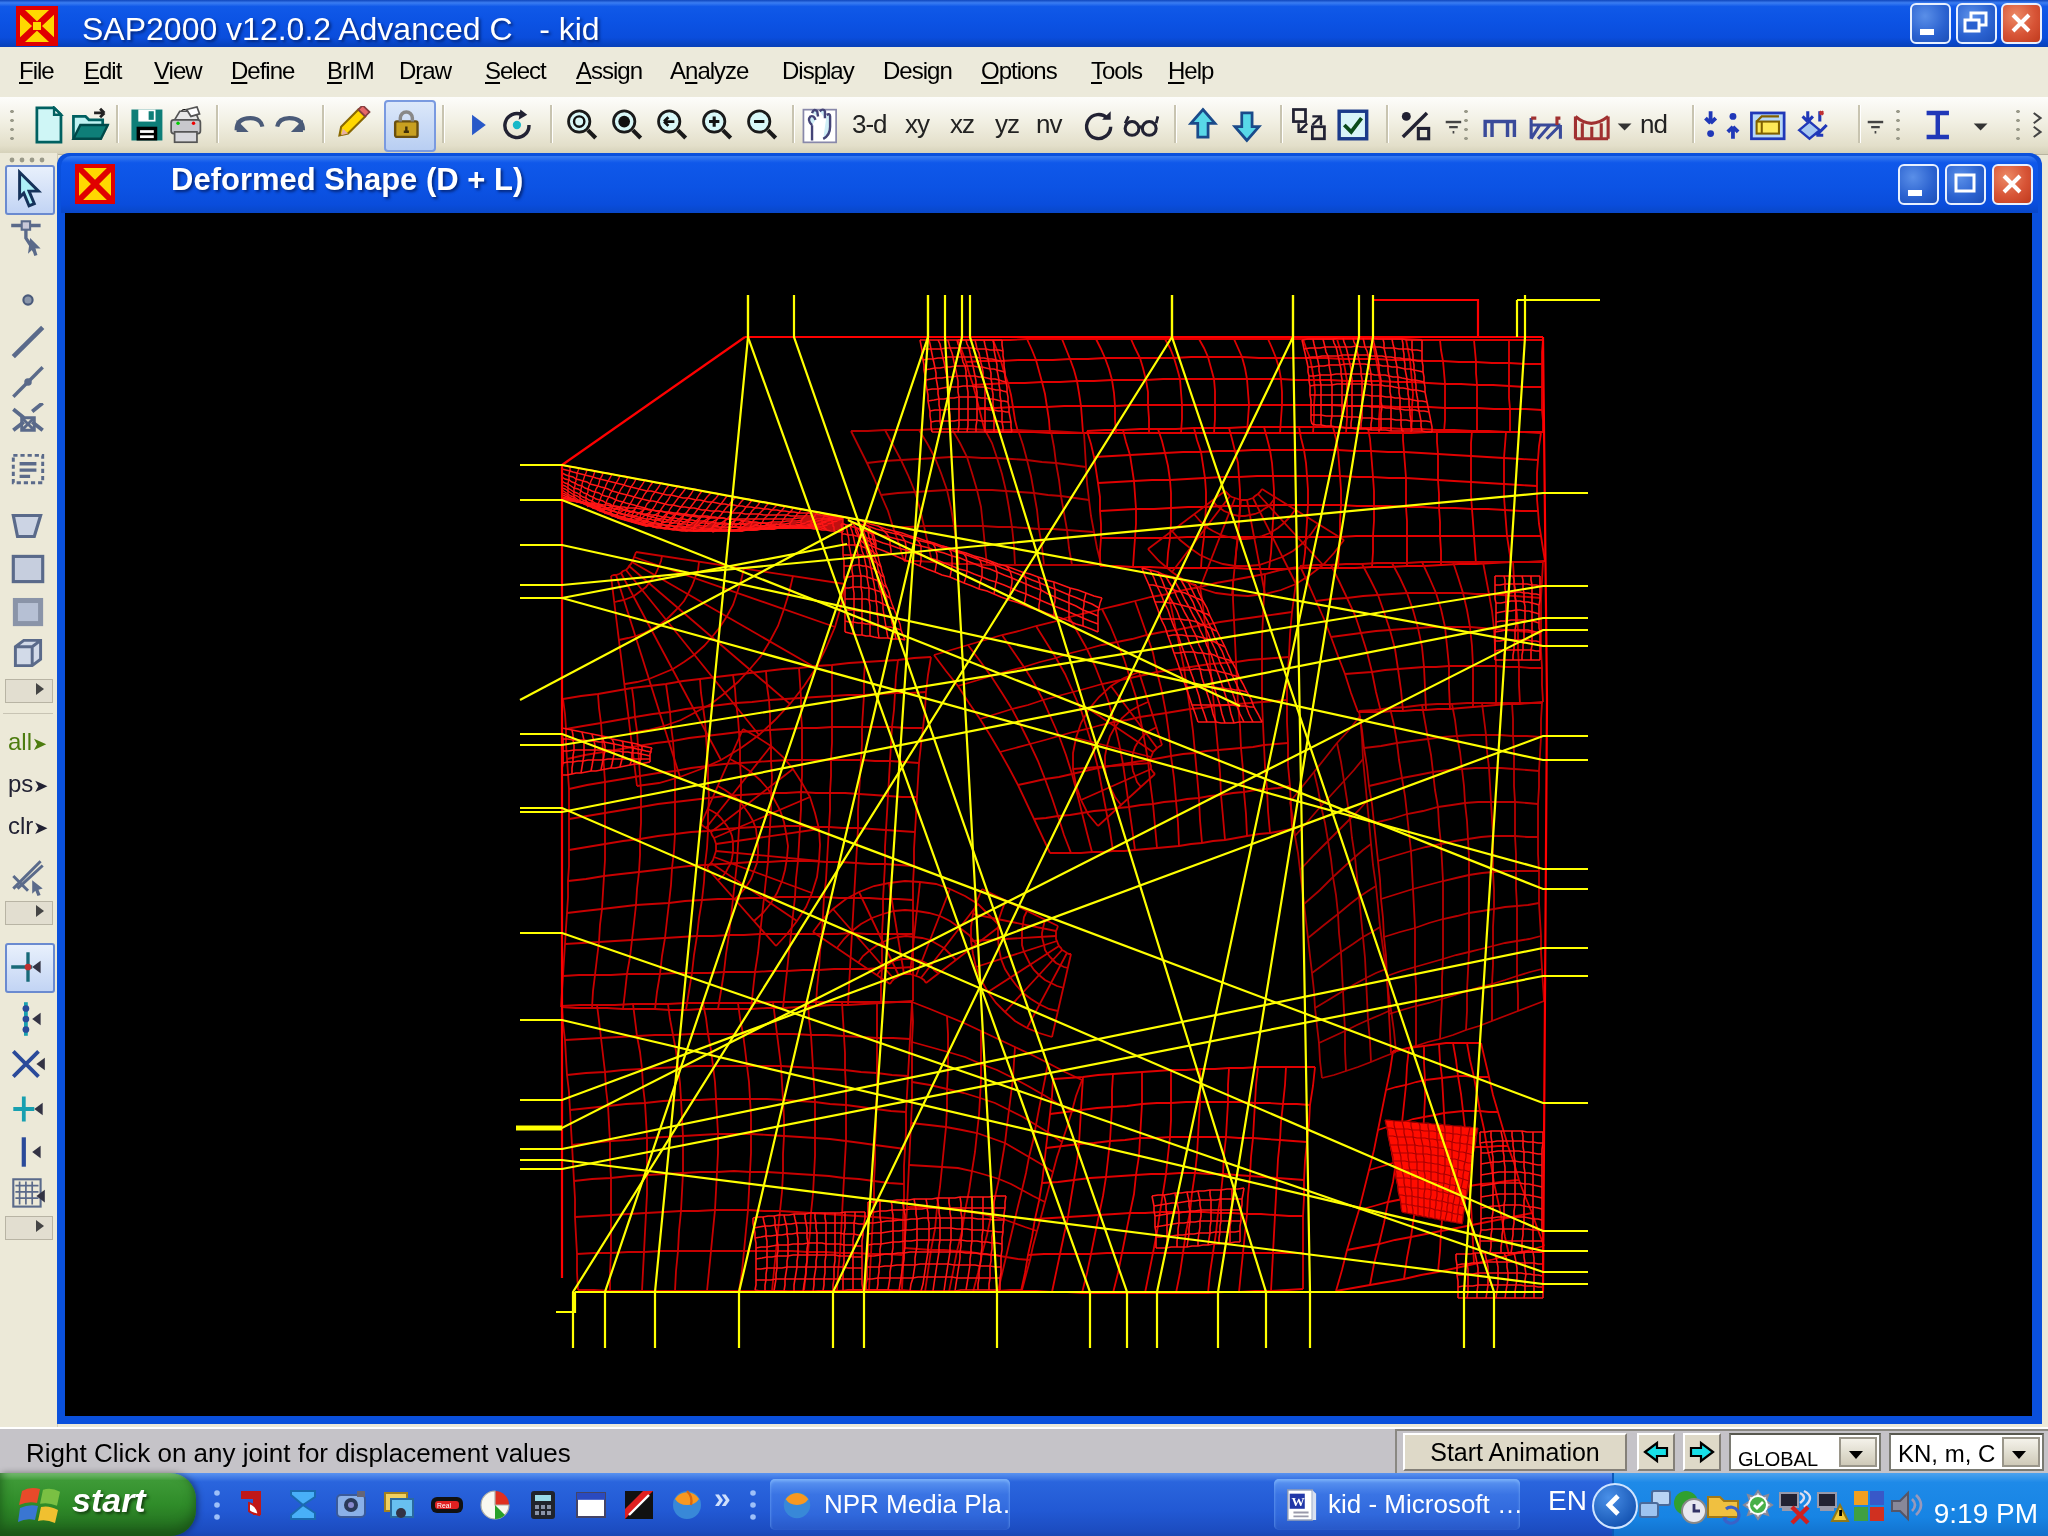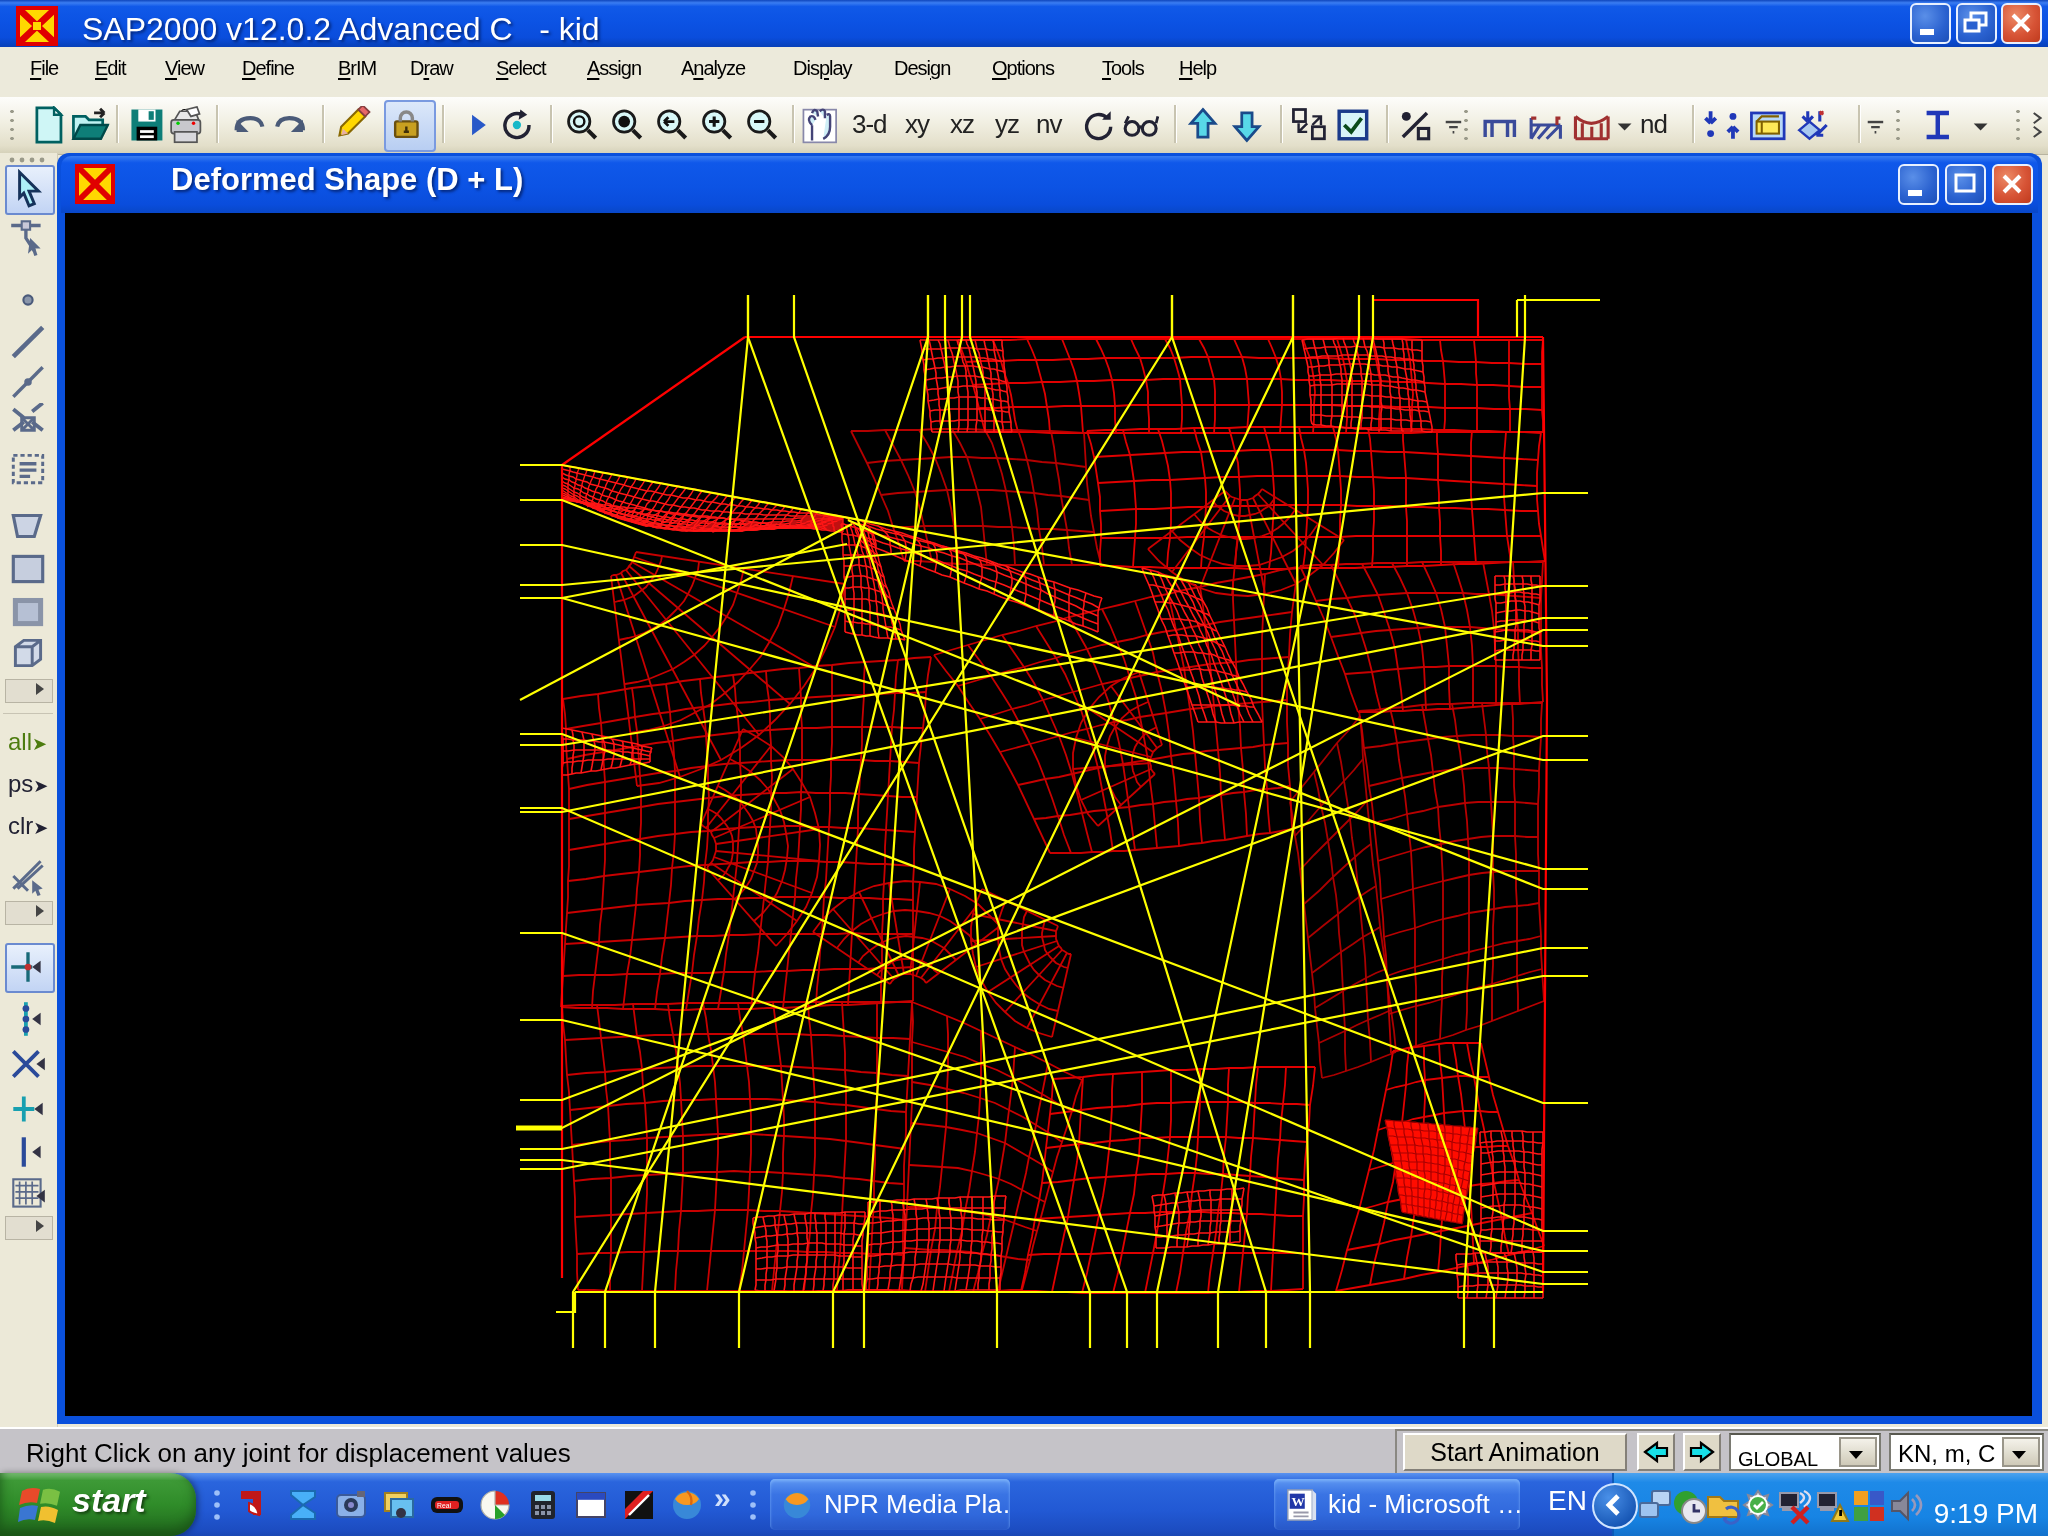--- a/index.html
+++ b/index.html
@@ -3,21 +3,21 @@
 <style>
 html,body{margin:0;padding:0;width:2048px;height:1536px;overflow:hidden;background:#ece9d8;font-family:"Liberation Sans",sans-serif;}
 .abs{position:absolute;}
 #titlebar{left:0;top:0;width:2048px;height:47px;background:linear-gradient(to bottom,#0f46bc 0%,#3a7df2 6%,#1059e8 14%,#0c53e4 45%,#0a4ddc 80%,#0740b8 100%);}
 #titlebar .ttxt{position:absolute;left:82px;top:3px;color:#fff;font-size:32px;font-weight:normal;text-shadow:2px 2px 3px #04277a;margin-top:8px;}
 .capbtn{position:absolute;top:3px;width:41px;height:41px;border-radius:6px;border:2px solid #e8f0ff;box-sizing:border-box;}
 .capblue{background:radial-gradient(circle at 35% 30%,#5a8fe8,#2a61cf 60%,#1c4fb8);}
 .capred{background:radial-gradient(circle at 35% 30%,#ec8a66,#d75436 55%,#c03a1d);}
 .capbtn svg{position:absolute;left:0;top:0;}
 #menubar{left:0;top:47px;width:2048px;height:50px;background:#eceadb;}
-#menubar span{position:absolute;top:10px;font-size:20px;letter-spacing:-1px;color:#000;margin-left:11px;}
+#menubar span{position:absolute;top:10px;font-size:24px;letter-spacing:-1px;color:#000;}
 u{text-decoration-thickness:2px;text-underline-offset:3px;}
 #toolbar{left:0;top:97px;width:2048px;height:57px;background:linear-gradient(to bottom,#fdfdfb 0%,#f1efe2 45%,#e3dfca 85%,#d4d0b8 100%);border-bottom:1px solid #b8b4a0;}
 .tsep{position:absolute;top:8px;width:2px;height:38px;background:#c8c4b0;border-right:1px solid #fff;}
 .tgrip{position:absolute;top:10px;width:8px;height:36px;background-image:radial-gradient(circle,#9a9a8a 1.5px,transparent 2px);background-size:8px 9px;}
 .ticon{position:absolute;top:6px;transform:scale(0.86);transform-origin:0 50%;}
 .ttext{position:absolute;top:12px;font-size:26px;color:#222;letter-spacing:-1px;}
 #leftbar{left:0;top:153px;width:57px;height:1274px;background:#ece9d8;border-right:1px solid #d0ccb8;}
 .lbtn{position:absolute;left:7px;width:42px;height:42px;}
 #childwin{left:57px;top:153px;width:1985px;height:1271px;background:#0a50dc;border-radius:12px 12px 0 0;}
 #childtitle{left:61px;top:156px;width:1977px;height:57px;background:linear-gradient(to bottom,#3a7df2 0%,#0f58ea 12%,#0c53e4 55%,#0a4ddc 85%,#0847c8 100%);border-radius:10px 10px 0 0;}

